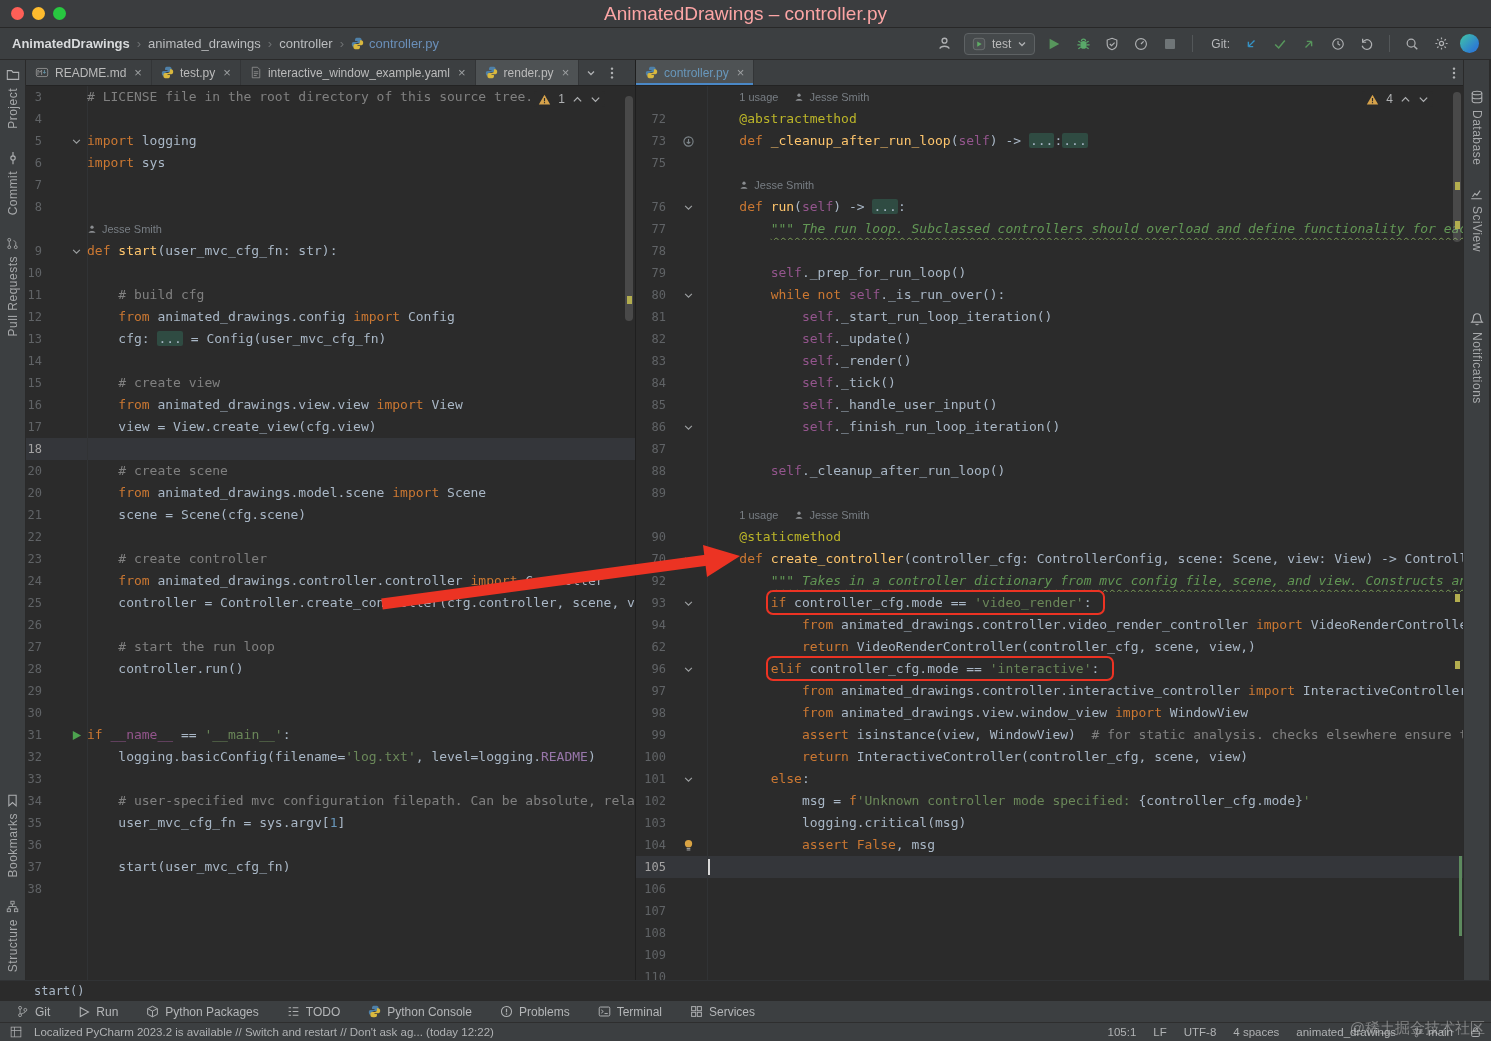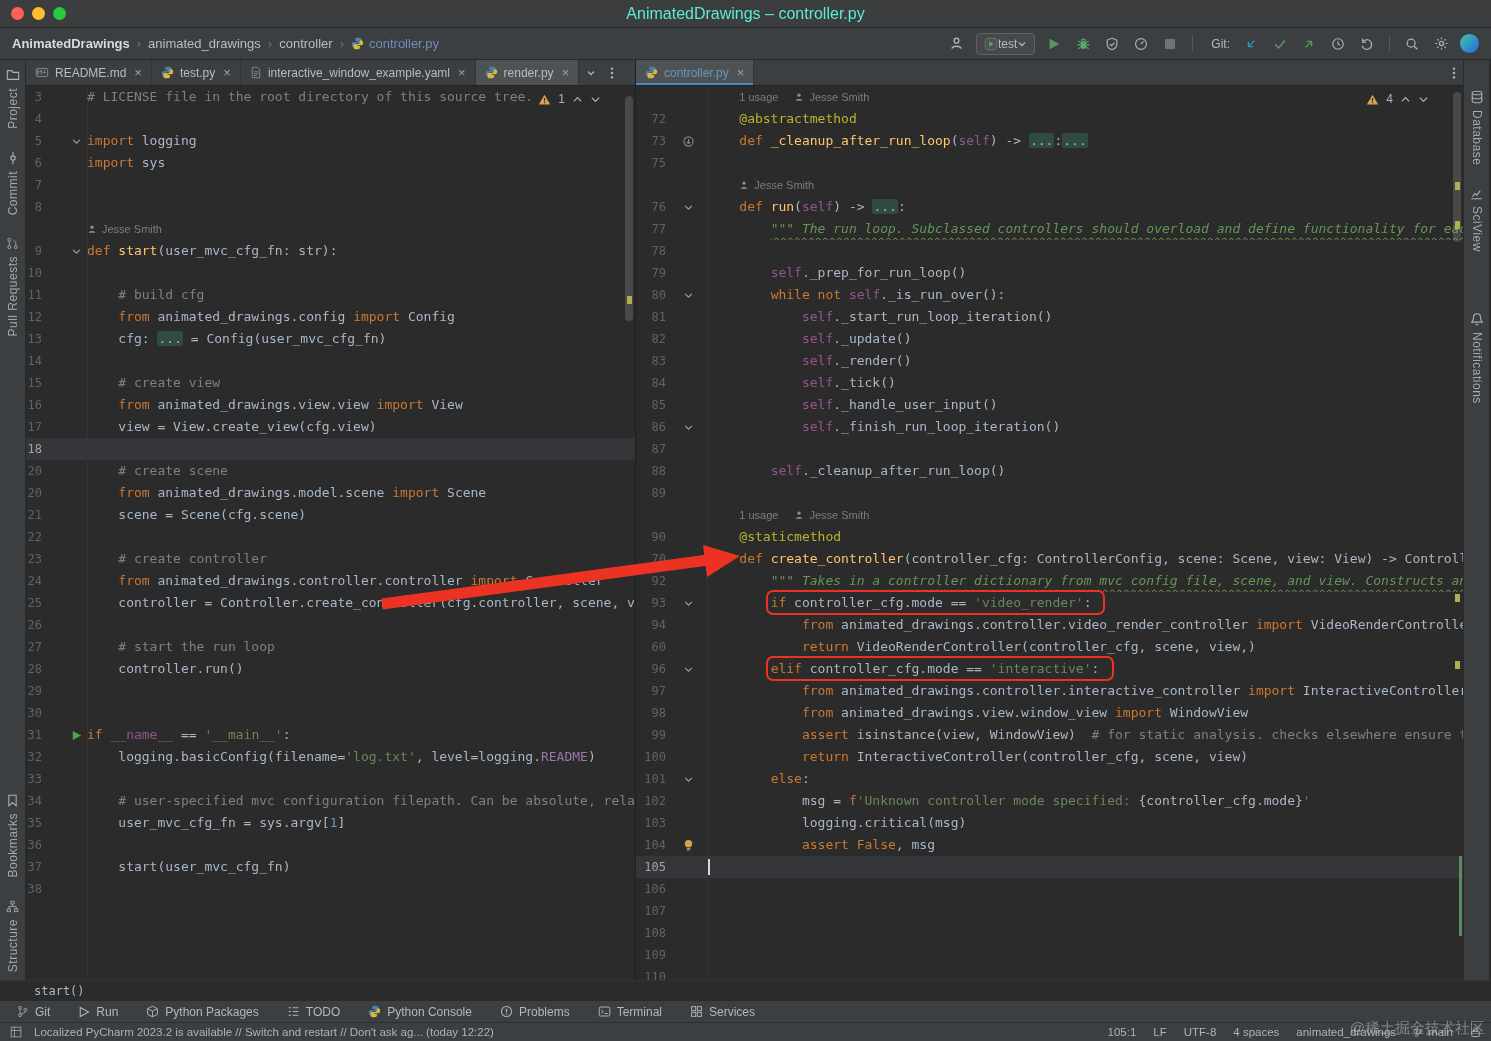--- a/index.html
+++ b/index.html
@@ -3,31 +3,31 @@
 <meta charset="utf-8">
 <style>
   *{margin:0;padding:0;box-sizing:border-box}
   html,body{width:1491px;height:1041px}
   body{position:relative;background:#2b2b2b;font-family:"Liberation Sans","DejaVu Sans",sans-serif;overflow:hidden;color:#bbb}
   
   .titlebar{height:28px;background:#3b3d3f;border-bottom:1px solid #282828;display:flex;align-items:center;justify-content:center;position:relative}
   .traffic{position:absolute;left:11px;display:flex;gap:8px}
   .dot{width:13px;height:13px;border-radius:50%}
   .dot.r{background:#ff5f57}.dot.y{background:#febc2e}.dot.g{background:#28c840}
-  .wtitle{font-size:16px;color:#5eead4}
+  .wtitle{font-size:19px;color:#fca5a5}
   
   .navbar{height:32px;background:#3c3f41;display:flex;align-items:center;justify-content:space-between;padding:0 12px;border-bottom:1px solid #2a2a2a}
   .crumbs{display:flex;align-items:center;gap:7px;font-size:13px;color:#bbbdbf}
   .crumbs .proj{font-weight:bold;color:#d8dadc}
   .crumbs .sep{color:#6e7173;font-size:13px}
   .crumbs .file{color:#6a8fb9;display:flex;align-items:center;gap:5px}
   .rtools{display:flex;align-items:center;gap:9px}
   .ico{display:inline-flex;align-items:center;justify-content:center;width:20px;height:20px}
   .cico{display:inline-flex;align-items:center}
-  .runchip{display:flex;align-items:center;background:#45494b;border:1px solid #5e6264;border-radius:4px;padding:1px 7px;font-size:12px;color:#bbb;height:22px}
+  .runchip{display:flex;align-items:center;gap:6px;background:#45494b;border:1px solid #5e6264;border-radius:4px;padding:1px 7px;font-size:12px;color:#bbb;height:22px}
   .vsep{width:1px;height:17px;background:#535759;margin:0 3px}
   .gitlab{font-size:12px;color:#b7b9bb;margin:0 2px 0 6px}
   .avatar{width:19px;height:19px;border-radius:50%;background:linear-gradient(135deg,#41c7a5,#2d7dd2 75%)}
   
   .main{display:flex;height:920px}
   .stripe{width:26px;background:#3c3f41;display:flex;flex-direction:column;align-items:center;gap:22px}
   .stripe.left{border-right:1px solid #2a2a2a;padding:8px 0}
   .stripe.right{border-left:1px solid #2a2a2a;padding:30px 0 8px}
   .sitem{display:flex;flex-direction:column;align-items:center;gap:6px;color:#a7a9ab;font-size:12px;cursor:default}
   .vtextL{writing-mode:vertical-rl;transform:rotate(180deg);letter-spacing:.5px}
@@ -763,21 +763,21 @@
               </svg>
             </span>
             <span class="code"><span class="tk-t">        </span><span class="tk-k">if</span><span class="tk-t"> controller_cfg.mode == </span><span class="tk-s">'video_render'</span><span class="tk-t">:</span></span>
           </div>
           <div class="crow">
             <span class="lnum">94</span>
             <span class="gico"></span>
             <span class="code"><span class="tk-t">            </span><span class="tk-k">from</span><span class="tk-t"> animated_drawings.controller.video_render_controller </span><span class="tk-k">import</span><span class="tk-t"> VideoRenderController</span></span>
           </div>
           <div class="crow">
-            <span class="lnum">60</span>
+            <span class="lnum">62</span>
             <span class="gico"></span>
             <span class="code"><span class="tk-t">            </span><span class="tk-k">return</span><span class="tk-t"> VideoRenderController(controller_cfg, scene, view,)</span></span>
           </div>
           <div class="crow">
             <span class="lnum">96</span>
             <span class="gico">
               <svg width="9" height="9" viewBox="0 0 8 8">
                 <path d="M1 2.5l3 3 3-3" fill="none" stroke="#9da0a2"></path>
               </svg>
             </span>

